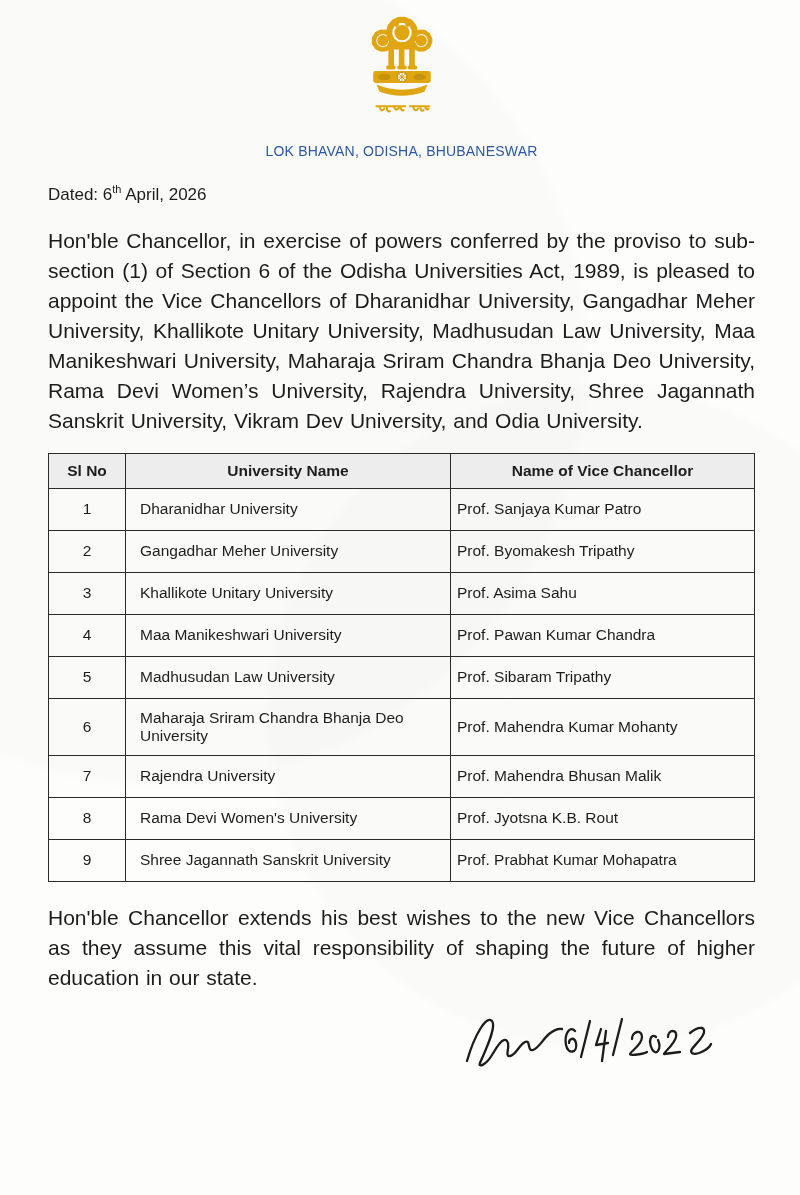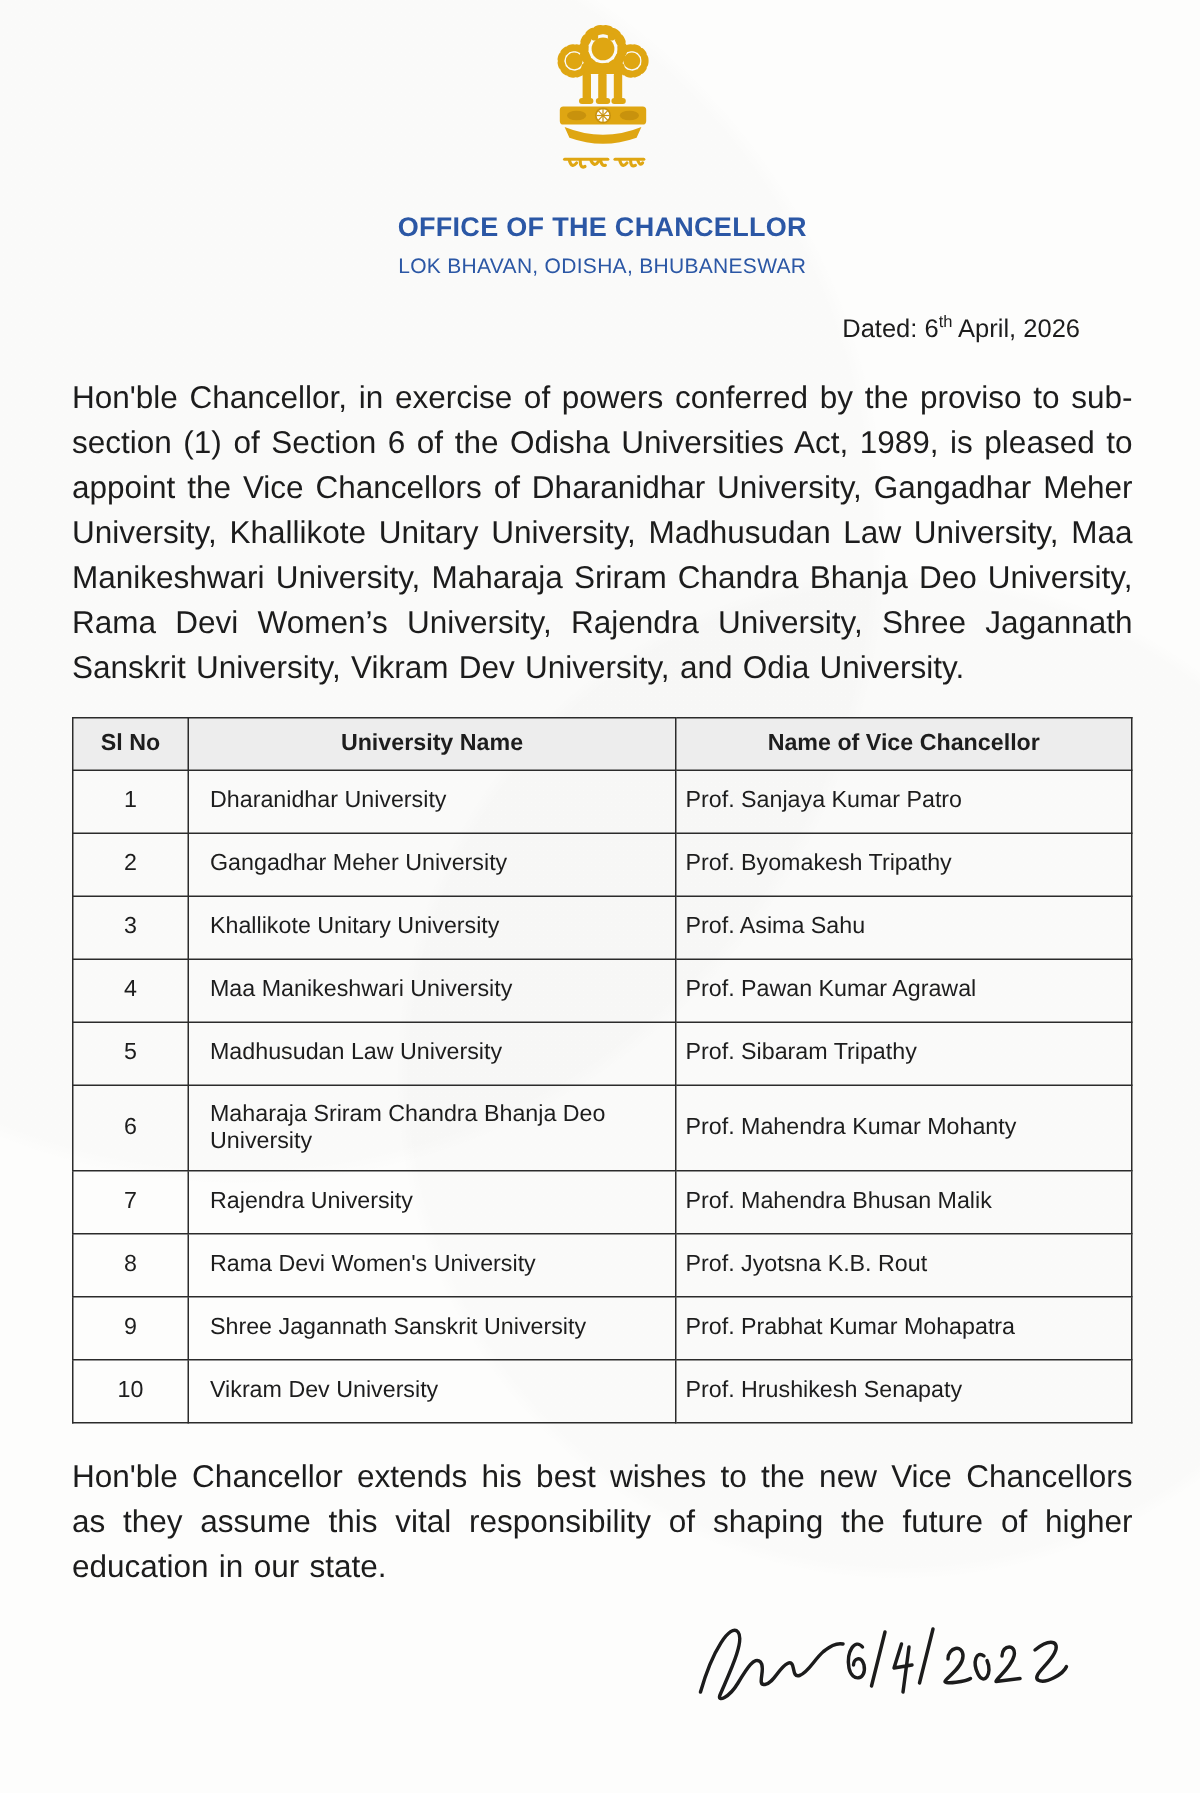--- a/index.html
+++ b/index.html
@@ -39,21 +39,20 @@
     font-size:20px;font-weight:bold;
     color:#D8402F;
     text-decoration:underline;
     text-underline-offset:4px;
     text-decoration-thickness:2px;
     letter-spacing:.3px;
   }
   
   .date-line{
     margin-top:24px;
-    text-align:right;
     padding-right:35px;
     font-size:17px;
     color:#1c1c1c;
   }
   .date-line sup{font-size:11px;}
   
   .para{
     margin-top:21px;
     font-size:21px;
     line-height:30px;
@@ -155,21 +154,20 @@
         <path d="M38,93 Q70,106 102,93 L98,102 Q70,112 42,102 Z" fill="#DFA612"></path>
 
         <g stroke="#DFA612" stroke-width="2.6" fill="none" stroke-linecap="round">
           <line x1="38" y1="120" x2="74" y2="120"></line>
           <path d="M42,121 q2,7 6,2 M51,121 q0,7 4,5 M60,121 q3,6 6,1 M68,121 q1,5 4,4"></path>
           <line x1="80" y1="120" x2="104" y2="120"></line>
           <path d="M84,121 q2,7 6,2 M93,121 q0,6 4,4 M99,121 q2,5 4,2"></path>
         </g>
       </svg>
     </span>
-    <div class="office-line1">OFFICE OF THE CHANCELLOR</div>
     <div class="office-line2">LOK BHAVAN, ODISHA, BHUBANESWAR</div>
   </div>
 
   <div class="date-line"><span>Dated: 6</span><sup>th</sup><span> April, 2026</span></div>
 
   <div class="para">Hon'ble Chancellor, in exercise of powers conferred by the proviso to sub-section (1) of Section 6 of the Odisha Universities Act, 1989, is pleased to appoint the Vice Chancellors of Dharanidhar University, Gangadhar Meher University, Khallikote Unitary University, Madhusudan Law University, Maa Manikeshwari University, Maharaja Sriram Chandra Bhanja Deo University, Rama Devi Women’s University, Rajendra University, Shree Jagannath Sanskrit University, Vikram Dev University, and Odia University.</div>
 
   <table class="vc-table" id="table-one">
     <thead>
       <tr>
@@ -190,21 +188,21 @@
           <td class="col2">Prof. Byomakesh Tripathy</td>
         </tr>
         <tr>
           <td class="col0">3</td>
           <td class="col1">Khallikote Unitary University</td>
           <td class="col2">Prof. Asima Sahu</td>
         </tr>
         <tr>
           <td class="col0">4</td>
           <td class="col1">Maa Manikeshwari University</td>
-          <td class="col2">Prof. Pawan Kumar Agrawal</td>
+          <td class="col2">Prof. Pawan Kumar Chandra</td>
         </tr>
         <tr>
           <td class="col0">5</td>
           <td class="col1">Madhusudan Law University</td>
           <td class="col2">Prof. Sibaram Tripathy</td>
         </tr>
         <tr>
           <td class="col0">6</td>
           <td class="col1">Maharaja Sriram Chandra Bhanja Deo University</td>
           <td class="col2">Prof. Mahendra Kumar Mohanty</td>
@@ -216,25 +214,20 @@
         </tr>
         <tr>
           <td class="col0">8</td>
           <td class="col1">Rama Devi Women's University</td>
           <td class="col2">Prof. Jyotsna K.B. Rout</td>
         </tr>
         <tr>
           <td class="col0">9</td>
           <td class="col1">Shree Jagannath Sanskrit University</td>
           <td class="col2">Prof. Prabhat Kumar Mohapatra</td>
-        </tr>
-        <tr>
-          <td class="col0">10</td>
-          <td class="col1">Vikram Dev University</td>
-          <td class="col2">Prof. Hrushikesh Senapaty</td>
         </tr>
       </tbody>
   </table>
 
 
 
   <div class="para">Hon'ble Chancellor extends his best wishes to the new Vice Chancellors as they assume this vital responsibility of shaping the future of higher education in our state.</div>
 
   <div class="sign-block">
     <span class="sign-scribble">

